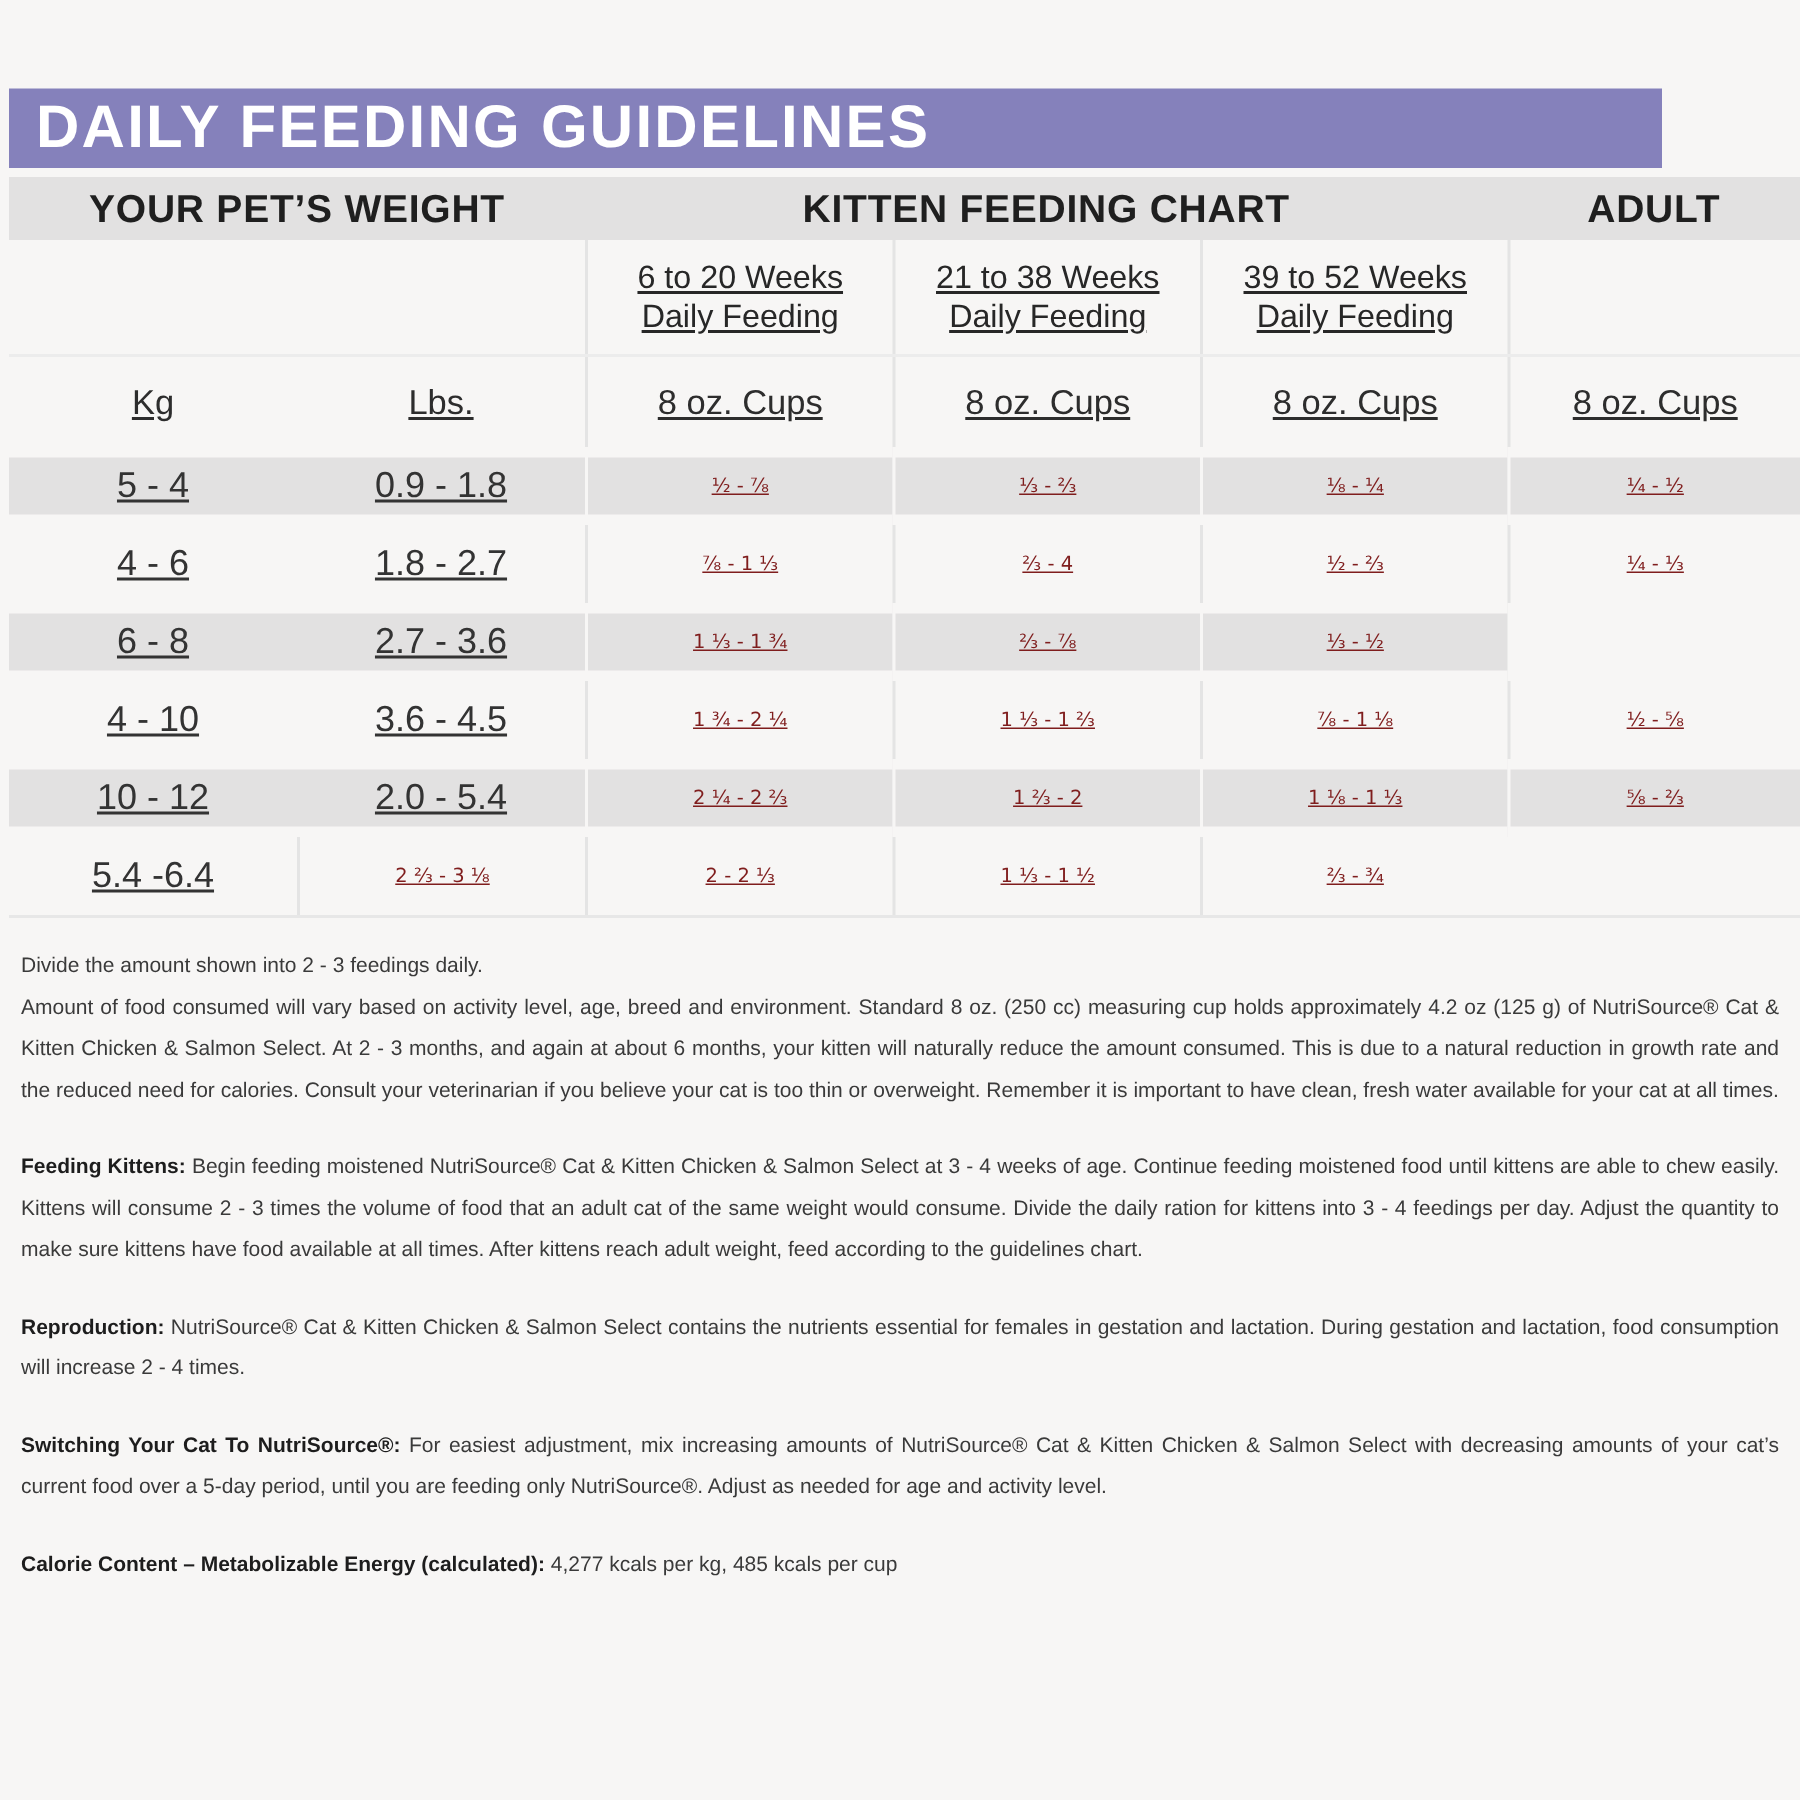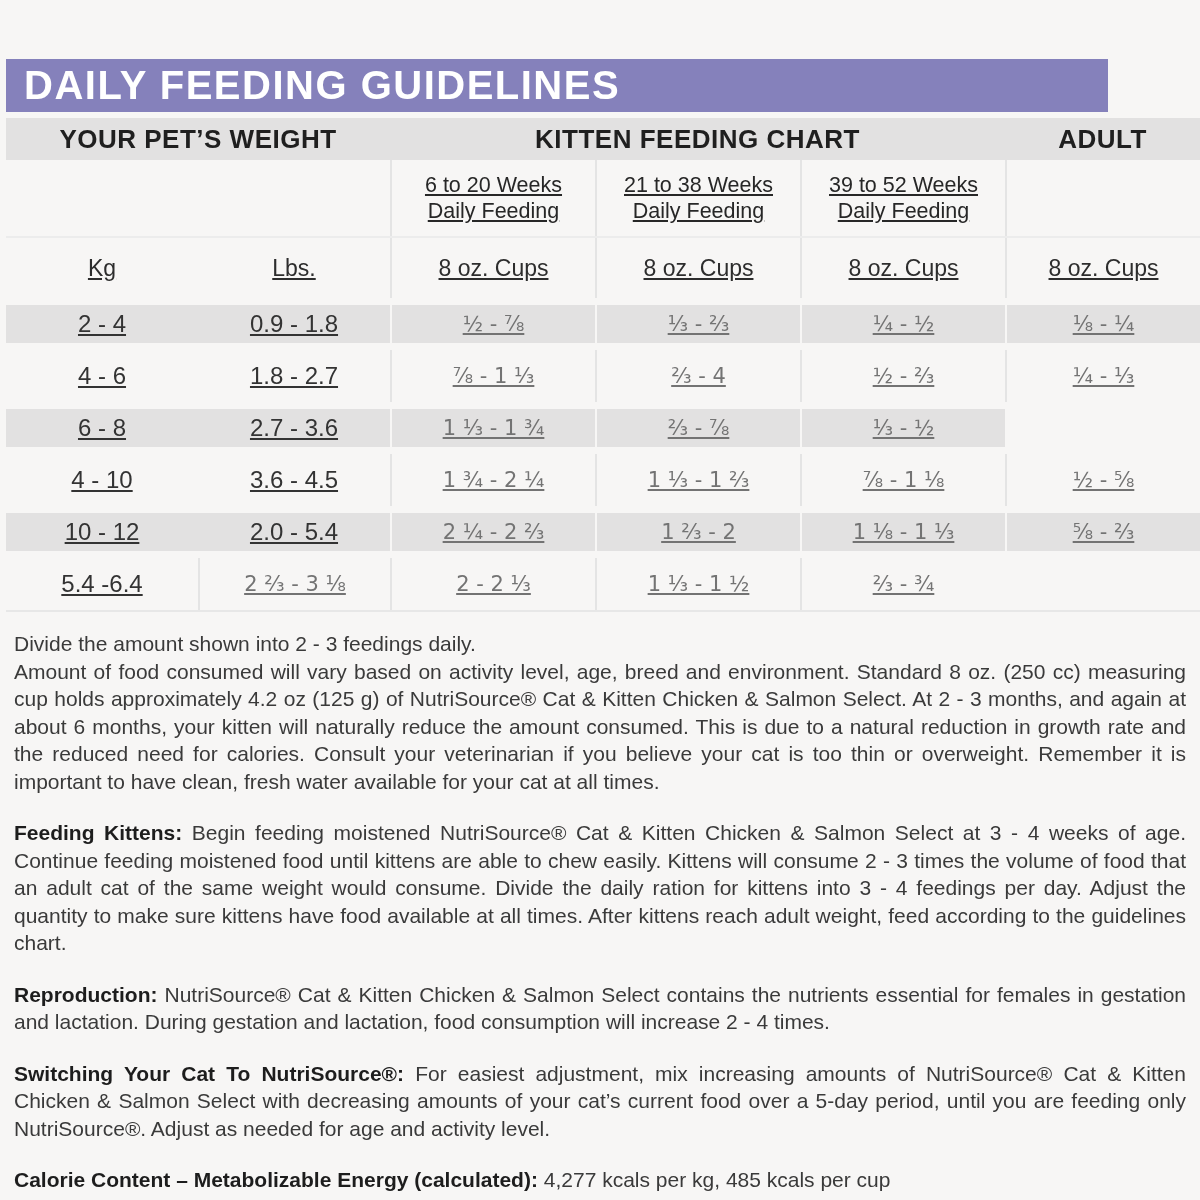--- a/index.html
+++ b/index.html
@@ -56,36 +56,36 @@
   .data-row { height: 52px; }
   .td {
     display: flex; align-items: center; justify-content: center;
     text-align: center; color: #333333;
     box-sizing: border-box;
     text-decoration: underline;
   }
   .age-head { font-size: 21.5px; line-height: 26px; color: #272727; }
   .unit-cell { font-size: 23px; color: #2d2d2d; }
   .num-cell { font-size: 24px; color: #333333; }
-  .frac-cell { font-size: 21px; color: #737373; font-family: "DejaVu Sans", sans-serif; }
+  .frac-cell { font-size: 13px; color: #7f1d1d; font-family: "DejaVu Sans", sans-serif; }
   
   .sub-row .vd, .unit-row .vd, .row-white .vd { border-left: 2px solid #e4e4e4; }
   .row-gray .vd { border-left: 2px solid #f7f6f5; }
   
   .row-gray .td {
     background: #e2e1e1;
     border-top: 7px solid #f7f6f5;
     border-bottom: 7px solid #f7f6f5;
   }
   
   .notes {
     position: absolute;
     left: 14px; top: 630px;
     width: 1172px;
-    font-size: 21px;
+    font-size: 14px;
     line-height: 27.5px;
     color: #3a3a3a;
   }
   .notes p { margin: 0; }
   .just { text-align: justify; }
   .gap { margin-top: 24px !important; }
   .lead { font-weight: bold; color: #1d1d1d; }
 </style>
 </head>
 <body>
@@ -129,26 +129,26 @@
   <div class="tr unit-row">
     <div class="td unit-cell">Kg</div>
     <div class="td unit-cell">Lbs.</div>
     <div class="td vd unit-cell">8 oz. Cups</div>
     <div class="td vd unit-cell">8 oz. Cups</div>
     <div class="td vd unit-cell">8 oz. Cups</div>
     <div class="td vd unit-cell">8 oz. Cups</div>
   </div>
 
   <div class="tr data-row row-gray">
-    <div class="td num-cell">2 - 4</div>
+    <div class="td num-cell">5 - 4</div>
     <div class="td num-cell">0.9 - 1.8</div>
     <div class="td vd frac-cell">½ - ⅞</div>
     <div class="td vd frac-cell">⅓ - ⅔</div>
+    <div class="td vd frac-cell">⅛ - ¼</div>
     <div class="td vd frac-cell">¼ - ½</div>
-    <div class="td vd frac-cell">⅛ - ¼</div>
   </div>
 
   <div class="tr data-row row-white">
     <div class="td num-cell">4 - 6</div>
     <div class="td num-cell">1.8 - 2.7</div>
     <div class="td vd frac-cell">⅞ - 1 ⅓</div>
     <div class="td vd frac-cell">⅔ - 4</div>
     <div class="td vd frac-cell">½ - ⅔</div>
     <div class="td vd frac-cell">¼ - ⅓</div>
   </div>

